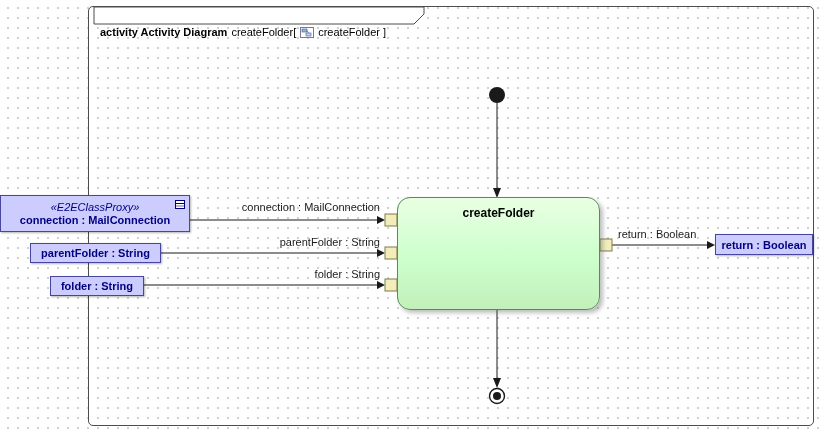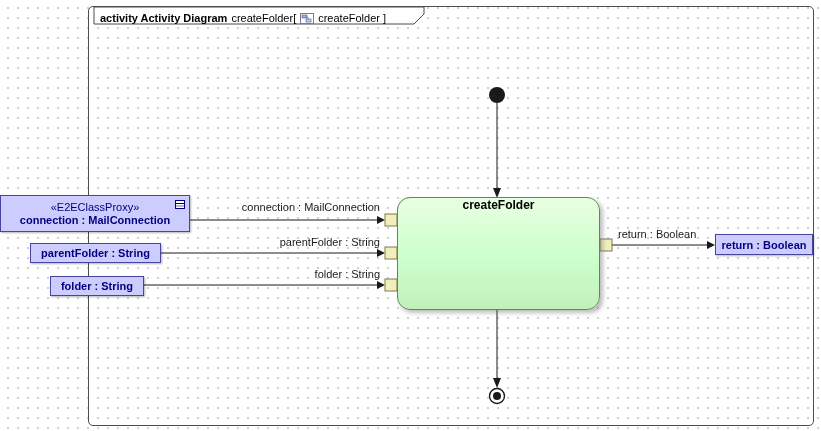--- a/index.html
+++ b/index.html
@@ -12,48 +12,48 @@
     background-position:3px 3px;
     font-family:"Liberation Sans", sans-serif;
     overflow:hidden;
   }
   .frame{
     position:absolute;left:88px;top:6px;width:724px;height:418px;
     border:1px solid #4d4d4d;border-radius:5px;
   }
   .layer{position:absolute;left:0;top:0;pointer-events:none;}
   .tab-text{
-    position:absolute;left:100px;top:11px;height:14px;
+    position:absolute;left:100px;top:25px;height:14px;
     display:flex;align-items:center;gap:4px;
     font-size:11px;color:#000;white-space:nowrap;
   }
   .tab-text .kw{font-weight:bold;}
   .tab-icon{display:inline-flex;align-items:center;}
   .action-node{
     position:absolute;left:397px;top:197px;width:203px;height:113px;
     border:1px solid #5a8a5a;border-radius:13px;
     background:linear-gradient(180deg,#e9ffe2 0%,#ccffcc 55%,#c2f0ba 100%);
     box-shadow:3px 3px 4px rgba(110,110,110,0.45);
     text-align:center;box-sizing:border-box;
   }
-  .action-title{font-size:12px;font-weight:bold;color:#000;}
+  .action-title{margin-top:8px;font-size:12px;font-weight:bold;color:#000;}
   .action-subtitle{margin-top:1px;font-size:11px;color:#000;}
   .obj-box{
     position:absolute;
     background:#ccccff;border:1px solid #4646a0;
     color:#000080;font-size:11px;font-weight:bold;
     display:flex;align-items:center;justify-content:center;
     box-sizing:border-box;white-space:nowrap;
     box-shadow:1px 1px 2px rgba(0,0,0,0.3);
   }
   .proxy-box{
     left:0;top:195px;width:190px;height:37px;
     flex-direction:column;justify-content:center;gap:1px;
   }
-  .proxy-box .stereo{font-weight:normal;font-size:11px;}
+  .proxy-box .stereo{font-weight:normal;font-size:11px;font-style:italic;}
   .proxy-icon{position:absolute;right:3px;top:3px;line-height:0;}
   .box-parent{left:30px;top:243px;width:131px;height:20px;}
   .box-folder{left:50px;top:276px;width:94px;height:20px;}
   .box-return{left:715px;top:234px;width:98px;height:21px;}
   .flow-label{
     position:absolute;font-size:11px;color:#1a1a1a;white-space:nowrap;
   }
   .fl-connection{right:441px;top:201px;}
   .fl-parent{right:441px;top:236px;}
   .fl-folder{right:441px;top:268px;}

